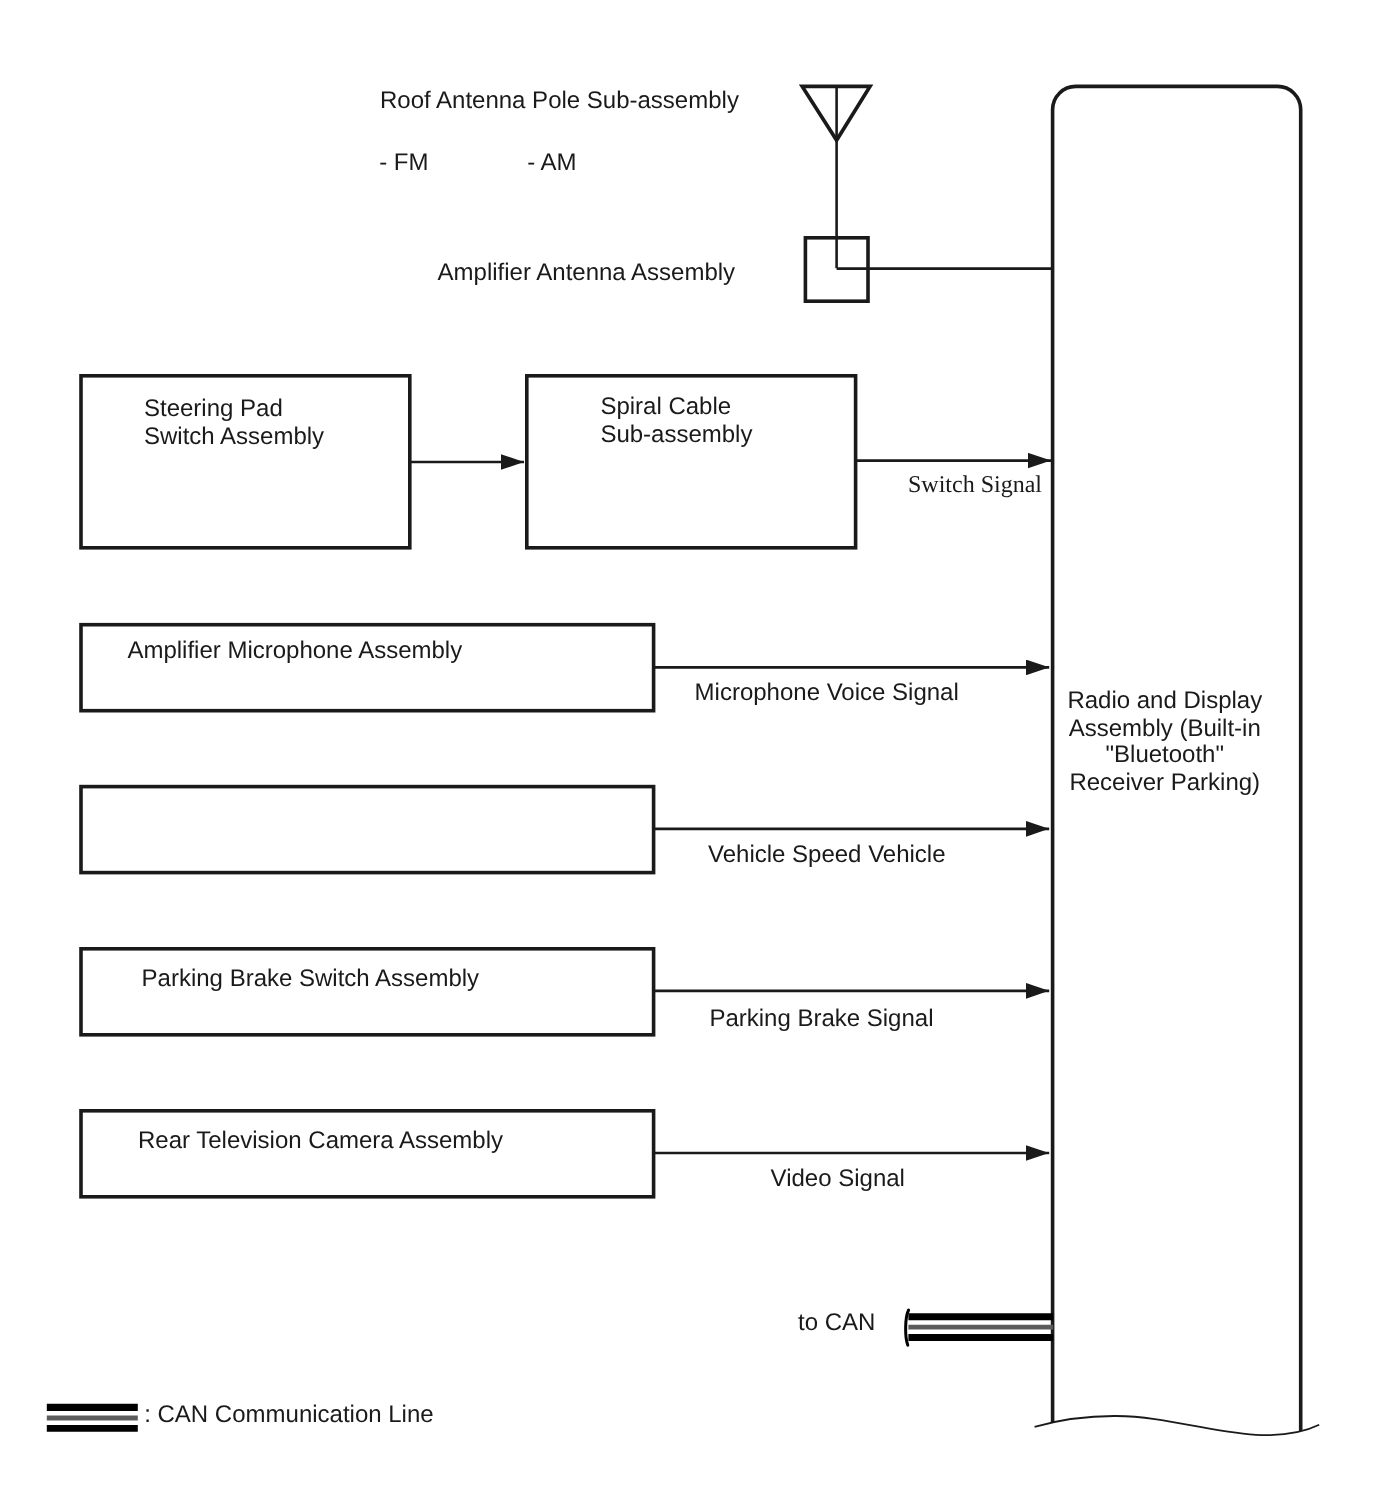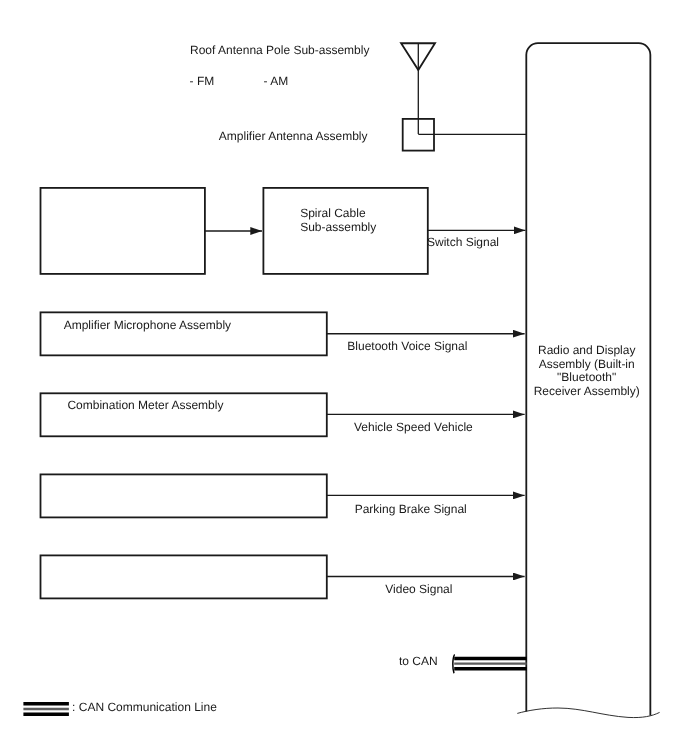--- a/index.html
+++ b/index.html
@@ -93,27 +93,29 @@
         <path d="M 23.4 714.2 L 68.9 714.2" stroke-width="3.4"></path>
       </g>
     </g>
   </svg>
 
   <div class="lbl" style="left:190px; top:43.6px;">Roof Antenna Pole Sub-assembly</div>
   <div class="lbl" style="left:189.6px; top:75.3px;">- FM</div>
   <div class="lbl" style="left:263.6px; top:75.3px;">- AM</div>
   <div class="lbl" style="left:218.8px; top:129.8px;">Amplifier Antenna Assembly</div>
 
-  <div class="lbl" style="left:300.2px; top:207px;"><span>Spiral Cable</span><br><span>Sub-assembly</span></div>
+  <div class="lbl" style="left:72.0px; top:198.4px;"><span>Steering Pad</span><br><span>Switch Assembly</span></div>
+  <div class="lbl" style="left:300.2px; top:197px;"><span>Spiral Cable</span><br><span>Sub-assembly</span></div>
   <div class="lbl" style="left:63.7px; top:319.1px;text-align:center;">Amplifier Microphone Assembly</div>
-  <div class="lbl" style="left:67.4px; top:398.9px;">Combination Meter Assembly</div>
+  <div class="lbl" style="left:70.8px; top:483.0px;">Parking Brake Switch Assembly</div>
+  <div class="lbl" style="left:69.0px; top:564.1px;">Rear Television Camera Assembly</div>
 
-  <div class="lbl" style="left:427px; top:235.7px;">Switch Signal</div>
-  <div class="lbl" style="left:347.3px; top:340.4px;">Bluetooth Voice Signal</div>
+  <div class="lbl" style="left:454px; top:235.7px;font-family:Liberation Serif, serif;">Switch Signal</div>
+  <div class="lbl" style="left:347.3px; top:340.4px;">Microphone Voice Signal</div>
   <div class="lbl" style="left:354.0px; top:420.6px;">Vehicle Speed Vehicle</div>
   <div class="lbl" style="left:354.7px; top:502.7px;">Parking Brake Signal</div>
   <div class="lbl" style="left:385.3px; top:582.5px;text-align:center;">Video Signal</div>
 
-  <div class="lbl" style="left:533.7px; top:344.0px;text-align:center;"><span>Radio and Display</span><br><span>Assembly (Built-in</span><br><span>"Bluetooth"</span><br><span>Receiver Assembly)</span></div>
+  <div class="lbl" style="left:533.7px; top:344.0px;text-align:center;"><span>Radio and Display</span><br><span>Assembly (Built-in</span><br><span>"Bluetooth"</span><br><span>Receiver Parking)</span></div>
 
   <div class="lbl" style="left:399.0px; top:654.7px;">to CAN</div>
   <div class="lbl" style="left:72.1px; top:700.9px;">: CAN Communication Line</div>
 </div>
 
 </body></html>

